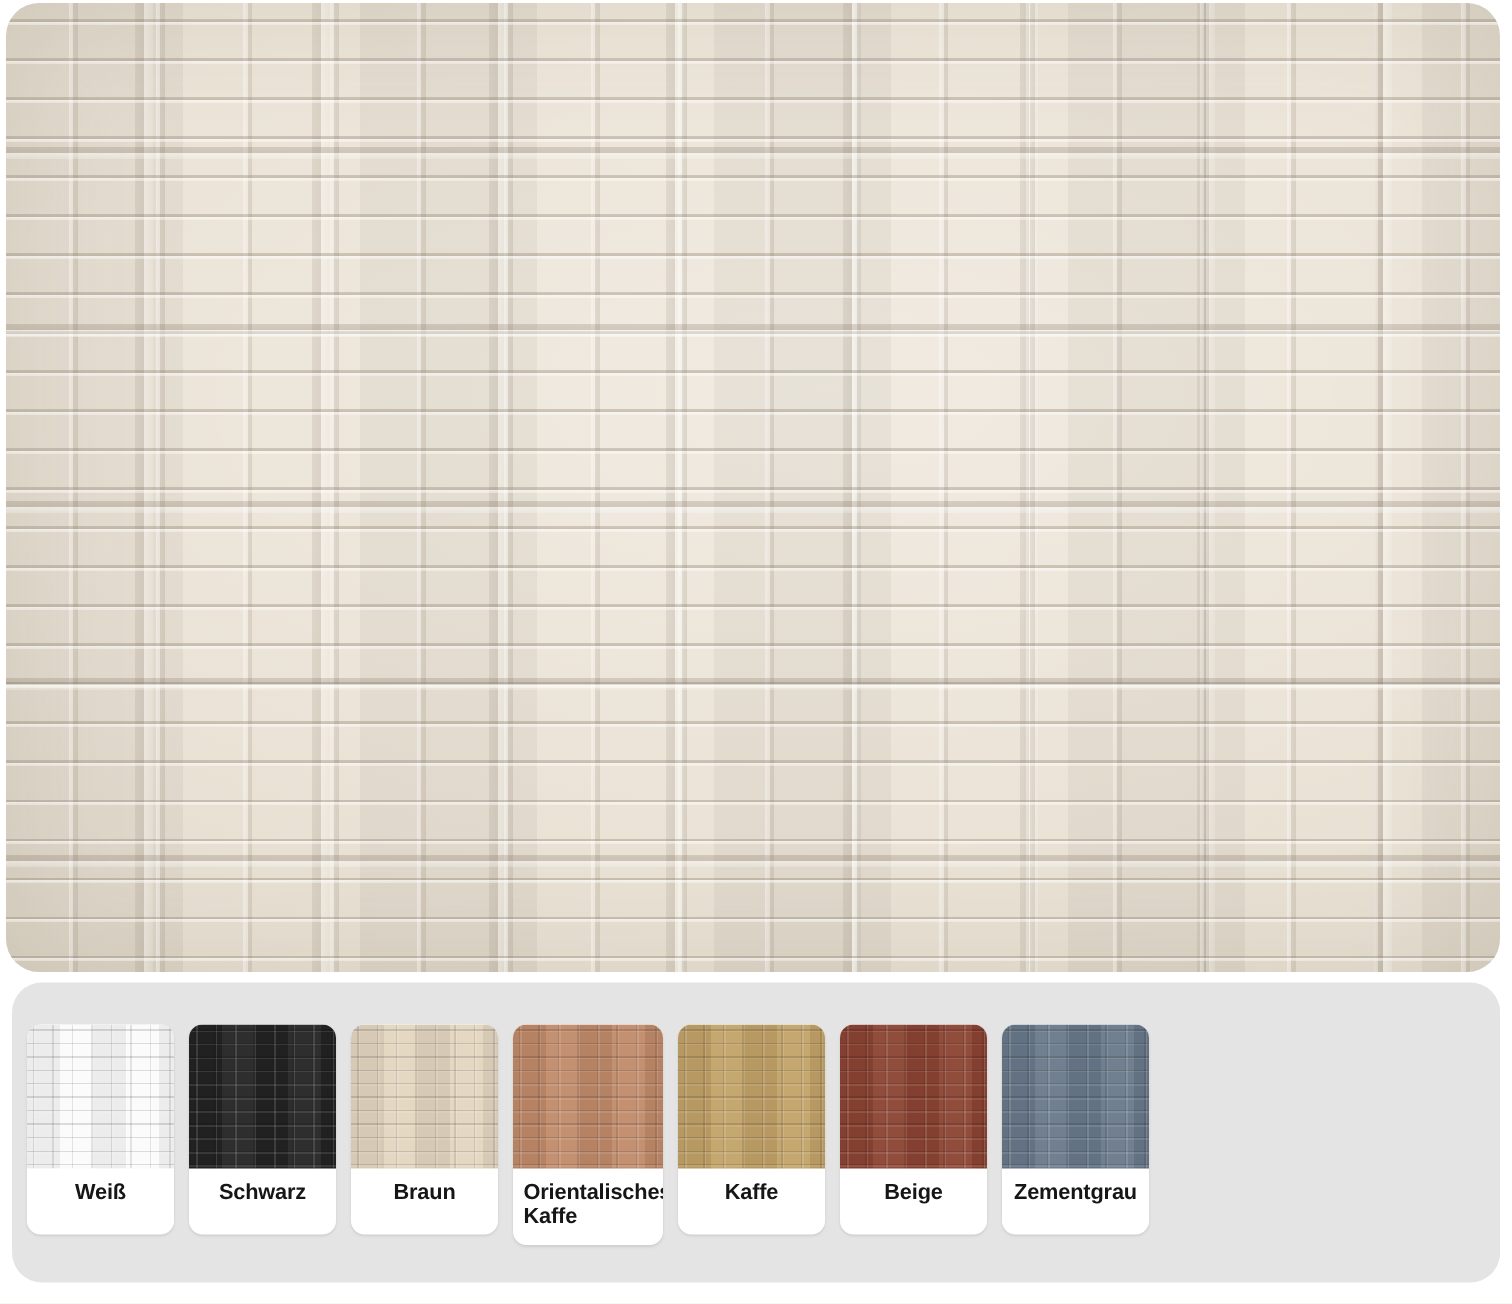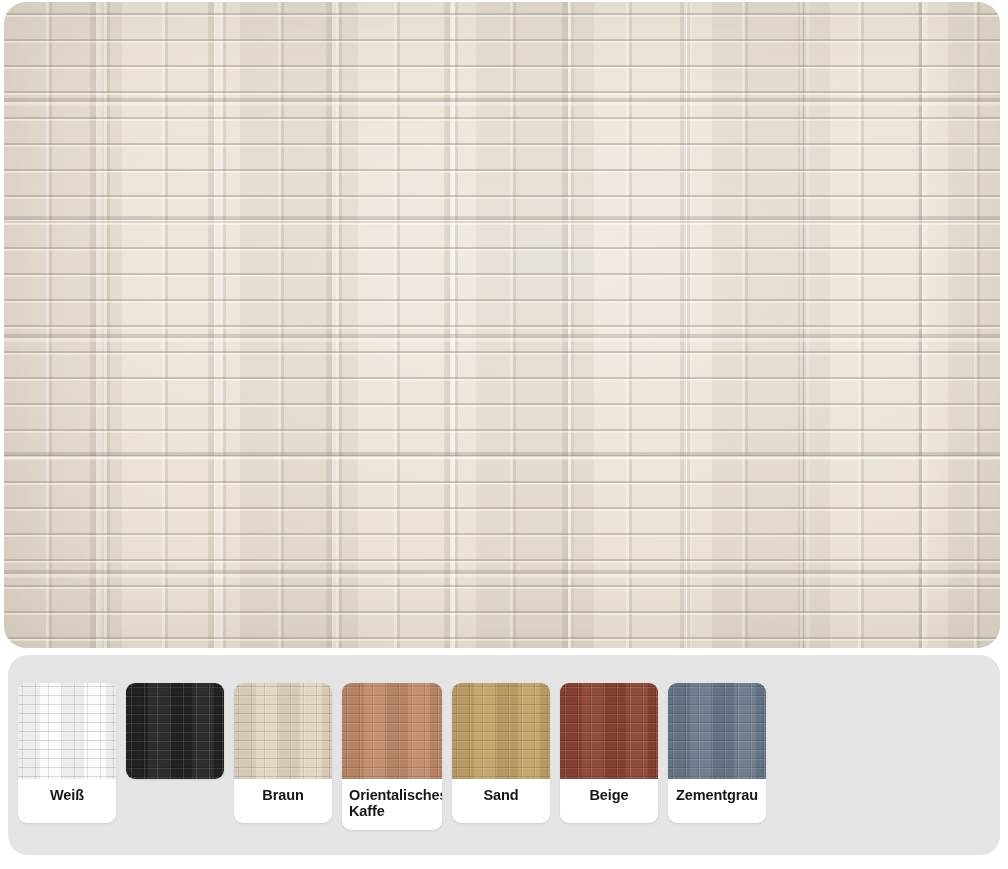--- a/index.html
+++ b/index.html
@@ -224,38 +224,39 @@
         <div class="swatch-card">
           <div class="swatch-chip" style="background-color: rgb(251, 251, 251);">
             <div class="chip-tex"></div>
           </div>
           <div class="swatch-label">Weiß</div>
         </div>
         <div class="swatch-card">
           <div class="swatch-chip" style="background-color: rgb(35, 35, 35);">
             <div class="chip-tex"></div>
           </div>
+          <div class="swatch-label">Schwarz</div>
         </div>
         <div class="swatch-card">
           <div class="swatch-chip" style="background-color: rgb(227, 214, 192);">
             <div class="chip-tex"></div>
           </div>
           <div class="swatch-label">Braun</div>
         </div>
         <div class="swatch-card wide">
           <div class="swatch-chip" style="background-color: rgb(192, 138, 106);">
             <div class="chip-tex"></div>
           </div>
           <div class="swatch-label left">Orientalisches Kaffe</div>
         </div>
         <div class="swatch-card">
           <div class="swatch-chip" style="background-color: rgb(194, 162, 104);">
             <div class="chip-tex"></div>
           </div>
-          <div class="swatch-label">Sand</div>
+          <div class="swatch-label">Kaffe</div>
         </div>
         <div class="swatch-card">
           <div class="swatch-chip" style="background-color: rgb(139, 67, 50);">
             <div class="chip-tex"></div>
           </div>
           <div class="swatch-label">Beige</div>
         </div>
         <div class="swatch-card">
           <div class="swatch-chip" style="background-color: rgb(105, 121, 138);">
             <div class="chip-tex"></div>

